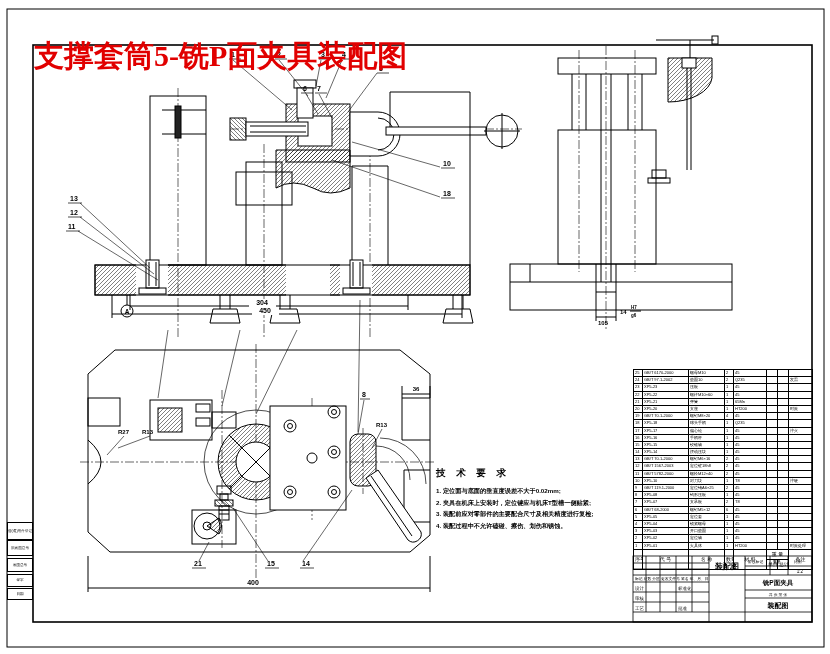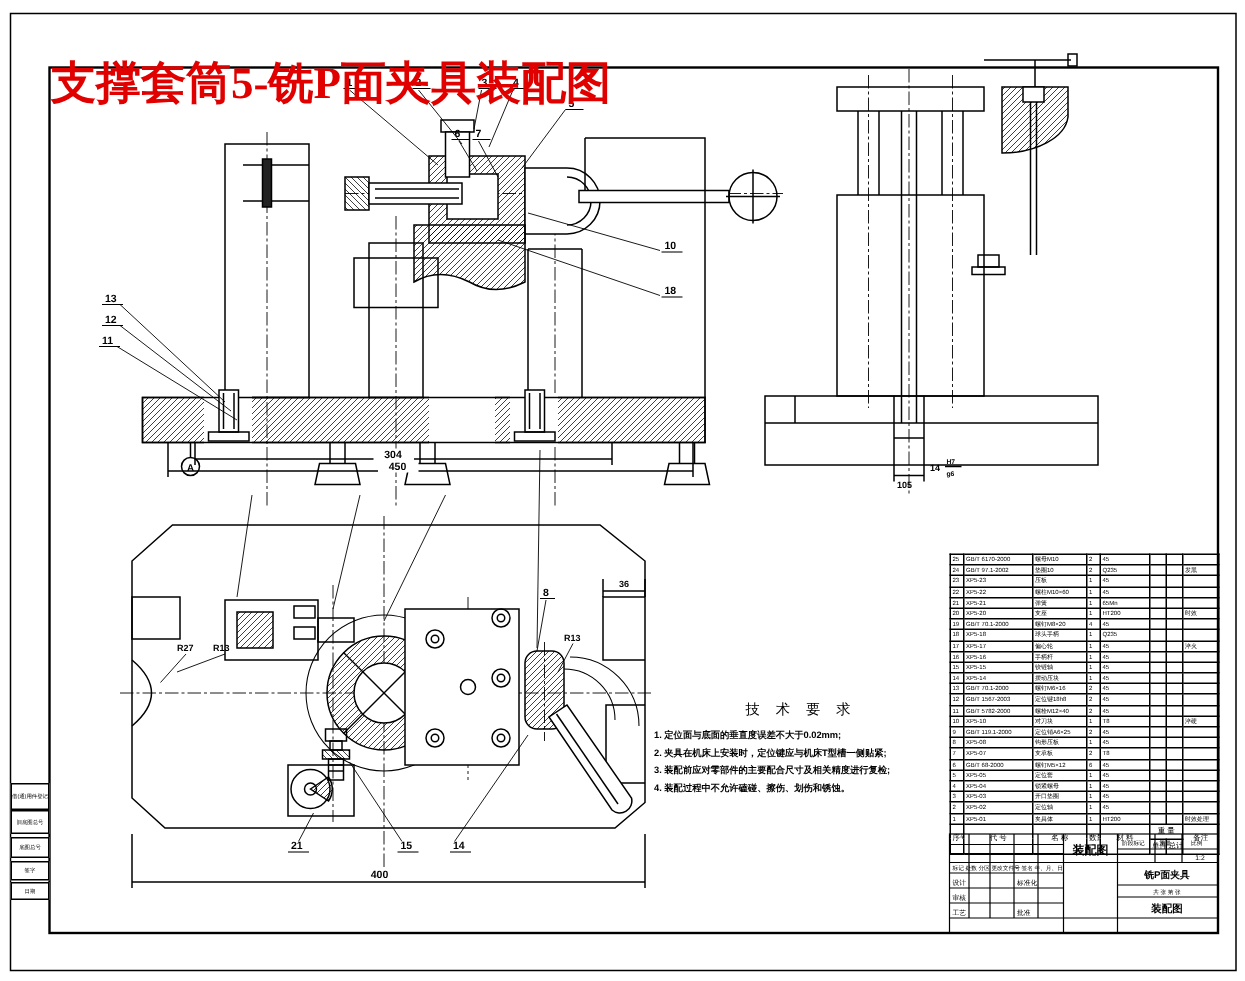--- a/index.html
+++ b/index.html
@@ -4,21 +4,21 @@
 <style>
   html,body{margin:0;padding:0;background:#fff;}
   .sheet{position:relative;width:830px;height:654px;background:#fff;overflow:hidden;
          font-family:"Liberation Sans",sans-serif;color:#000;}
   .sheet svg{position:absolute;left:0;top:0;}
   svg text{font-family:"Liberation Sans",sans-serif;fill:#000;stroke:none;}
   .red-title{position:absolute;left:34px;top:34px;width:550px;height:46px;
              font-family:"Liberation Serif",serif;font-weight:bold;font-size:30px;
              line-height:44px;white-space:nowrap;letter-spacing:0px;}
   .techreq{position:absolute;left:436px;top:467px;width:196px;}
-  .techreq .tr-head{text-align:center;font-weight:normal;font-size:9.5px;letter-spacing:4px;}
+  .techreq .tr-head{font-weight:bold;font-size:9.5px;letter-spacing:4px;}
   .techreq .tr-line{font-size:6.2px;line-height:11.5px;font-weight:bold;white-space:nowrap;overflow:hidden;}
   .techreq .tr-body{margin-top:5px;}
   .bom{position:absolute;left:633px;top:369px;width:179px;height:187px;}
   .bom table{border-collapse:collapse;table-layout:fixed;width:179px;}
   .bom td,.bom th{border:0.5px solid #000;font-size:4px;font-weight:normal;
                   padding:0 1px;overflow:hidden;white-space:nowrap;height:6.18px;line-height:6.18px;}
   .bom th{font-size:5px;text-align:center;height:9px;line-height:9px;}
   .mblock{position:absolute;left:7px;width:26px;border:0.8px solid #000;background:#fff;
           font-size:3.6px;line-height:1.15;display:flex;align-items:center;justify-content:center;
           text-align:center;box-sizing:border-box;}

